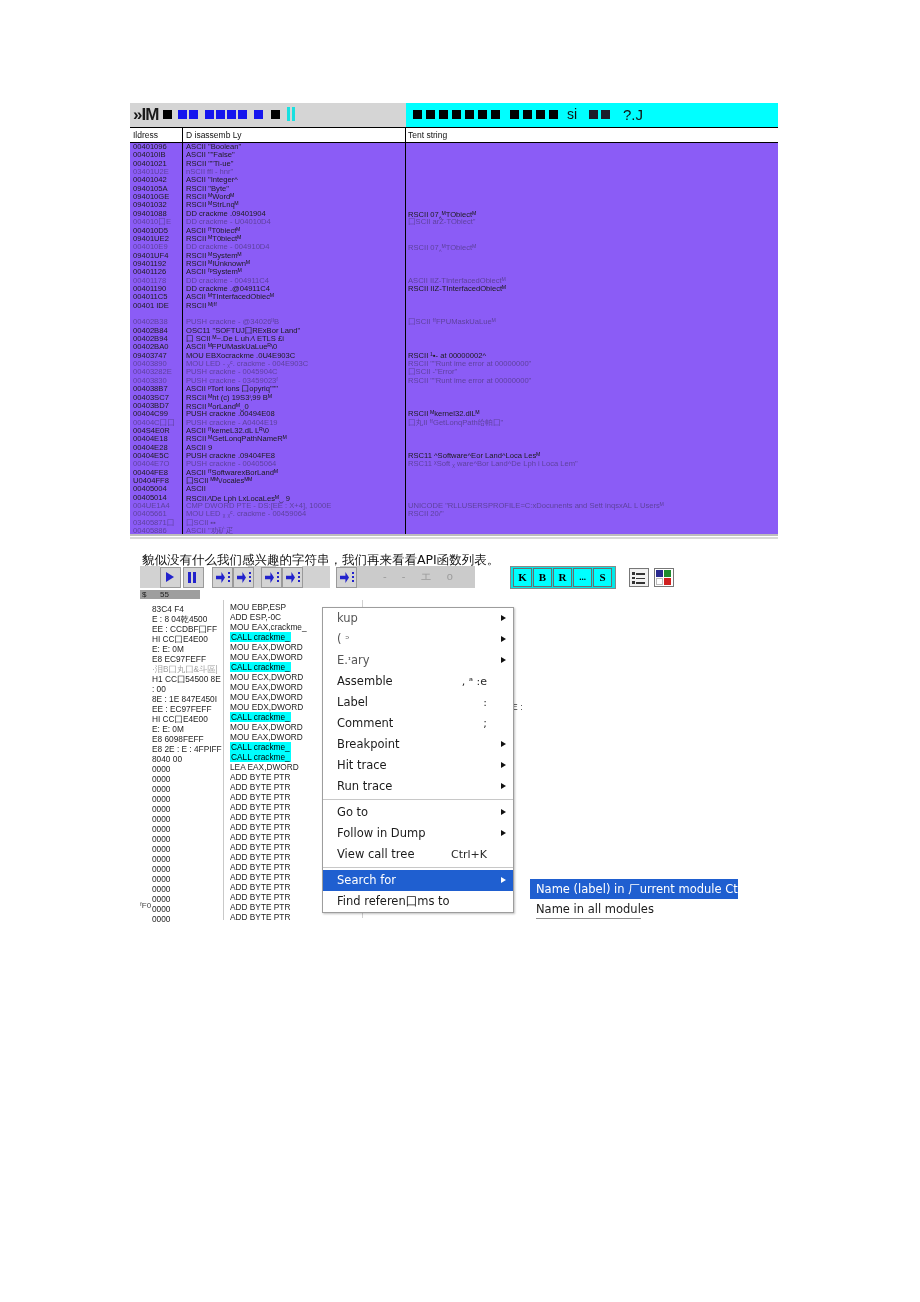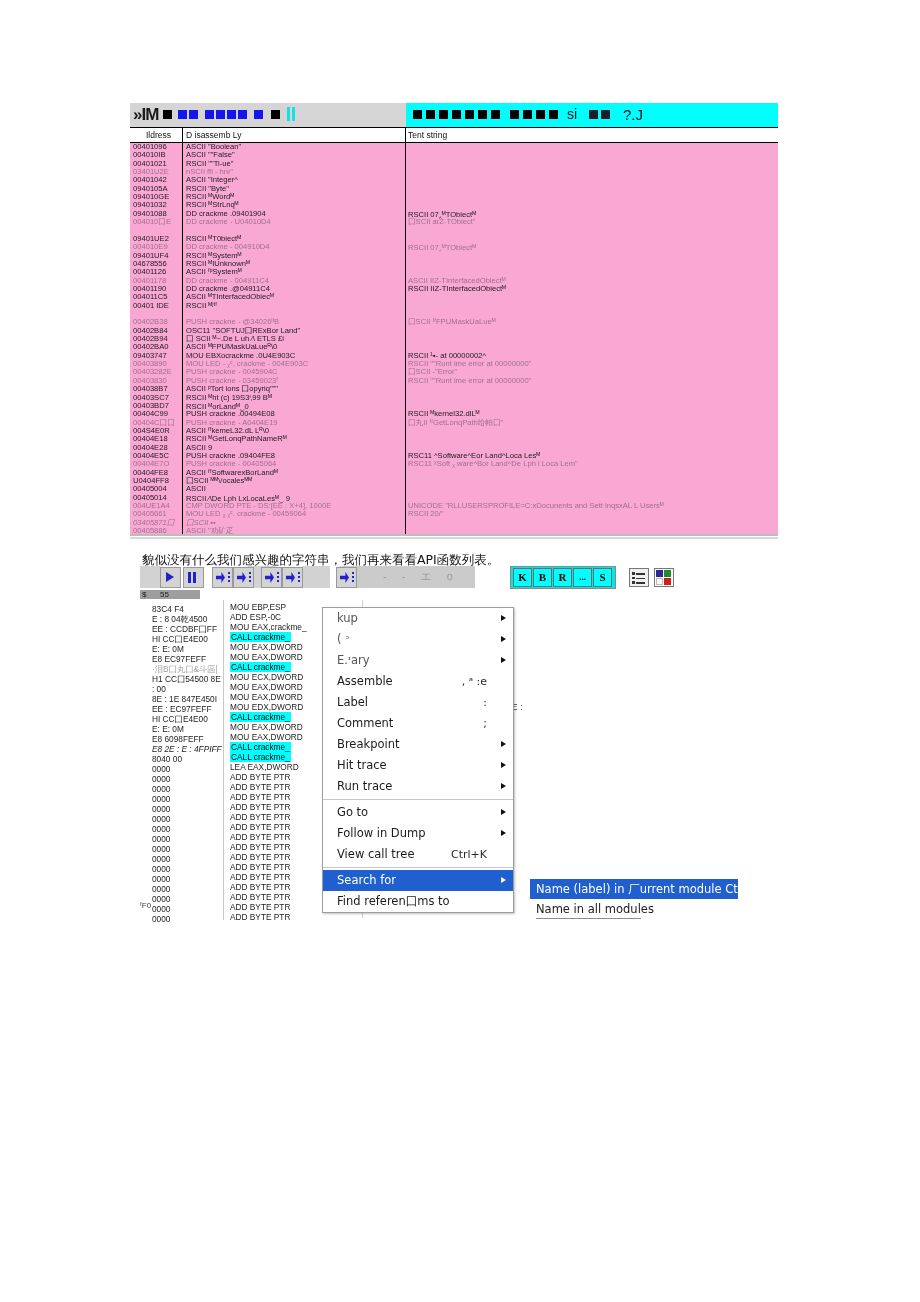--- a/index.html
+++ b/index.html
@@ -3,21 +3,21 @@
 <meta charset="utf-8">
 <style>
   html,body{margin:0;padding:0;background:#ffffff;}
   body{width:920px;height:1302px;position:relative;font-family:"Liberation Sans",sans-serif;overflow:hidden;}
 
   
   .abs{position:absolute;}
   .nosel{user-select:none;}
 
   
-  #strings-window{position:absolute;left:130px;top:103px;width:648px;height:432px;background:#f9a8d4;}
+  #strings-window{position:absolute;left:130px;top:103px;width:648px;height:432px;background:#8b5cf6;}
 
   .title-bar{position:absolute;left:0;top:0;height:24px;width:648px;background:#d5d5d5;overflow:hidden;}
   .title-bar .tb-left{position:absolute;left:0;top:0;width:276px;height:24px;background:#d5d5d5;}
   .title-bar .tb-right{position:absolute;left:276px;top:0;width:372px;height:24px;background:#00ffff;}
   .tb-logo{position:absolute;left:3px;top:2px;font-size:17px;font-weight:bold;color:#1a1a1a;letter-spacing:-1px;font-family:"Liberation Sans",sans-serif;}
   .blk{position:absolute;top:7px;width:9px;height:9px;background:#000000;}
   .blu{position:absolute;top:7px;width:9px;height:9px;background:#1515ee;}
   .cyanbar{position:absolute;top:4px;width:3px;height:14px;background:#18e0e0;}
   .tb-si{position:absolute;top:3px;font-size:14px;color:#111;font-family:"Liberation Sans",sans-serif;}
 
@@ -121,21 +121,21 @@
     <span class="blk" style="left:393px"></span>
     <span class="blk" style="left:406px"></span>
     <span class="blk" style="left:419px"></span>
     <span class="tb-si" style="left:437px">si</span>
     <span class="blk" style="left:459px;background:#1c1c2a"></span>
     <span class="blk" style="left:471px;background:#1c1c2a"></span>
     <span class="tb-si" style="left:493px;font-size:15px">?.J</span>
   </div>
 
   <div class="col-header">
-    <span class="ch" style="left:16px">Ildress</span>
+    <span class="ch" style="left:3px">Ildress</span>
     <span class="ch" style="left:56px">D isassemb Ly</span>
     <span class="ch" style="left:278px">Tent string</span>
   </div>
   <div class="vline" style="left:52px"></div>
   <div class="vline2" style="left:275px"></div>
 
   <div class="rows" id="strings-rows">
       <div class="row" style="top: 0px;">
         <span class="addr">00401096</span>
         <span class="dis">ASCII "Boolean"</span>
@@ -179,37 +179,42 @@
       <div class="row" style="top: 66.8px;">
         <span class="addr">09401088</span>
         <span class="dis">DD crackme .09401904</span>
         <span class="txt">RSCII 07‸ᴹTObiectᴹ</span>
       </div>
       <div class="row blur" style="top: 75.15px;">
         <span class="addr">004010囗E</span>
         <span class="dis">DD crackme - U04010D4</span>
         <span class="txt">囗SCII arZ-TObiect"</span>
       </div>
+      <div class="row" style="top: 83.5px;">
+        <span class="addr">004010D5</span>
+        <span class="dis">ASCII ᶠᶠT0biectᴹ</span>
+        <span class="txt"></span>
+      </div>
       <div class="row" style="top: 91.85px;">
         <span class="addr">09401UE2</span>
         <span class="dis">RSCII ᴹT0biectᴹ</span>
         <span class="txt"></span>
       </div>
       <div class="row blur" style="top: 100.2px;">
         <span class="addr">004010E9</span>
         <span class="dis">DD crackme - 004910D4</span>
         <span class="txt">RSCII 07‸ᴹTObiectᴹ</span>
       </div>
       <div class="row" style="top: 108.55px;">
         <span class="addr">09401UF4</span>
         <span class="dis">RSCII ᴹSystemᴹ</span>
         <span class="txt"></span>
       </div>
       <div class="row" style="top: 116.9px;">
-        <span class="addr">04678556</span>
+        <span class="addr">09401192</span>
         <span class="dis">RSCII ᴹIUnknownᴹ</span>
         <span class="txt"></span>
       </div>
       <div class="row" style="top: 125.25px;">
         <span class="addr">00401126</span>
         <span class="dis">ASCII ᶠᵖSystemᴹ</span>
         <span class="txt"></span>
       </div>
       <div class="row blur" style="top: 133.6px;">
         <span class="addr">00401178</span>
@@ -344,21 +349,21 @@
       <div class="row blur" style="top: 359.05px;">
         <span class="addr">004UE1A4</span>
         <span class="dis">CMP DWORD PTE - DS:[EE : X+4], 1000E</span>
         <span class="txt">UNICODE "RLLUSERSPROFILE=C:xDocunents and Sett inqsxAL L Usersᴹ</span>
       </div>
       <div class="row blur" style="top: 367.4px;">
         <span class="addr">00405661</span>
         <span class="dis">MOU LED ᵪ ᵪᶜ. crackme - 00459064</span>
         <span class="txt">RSCII 20/"</span>
       </div>
-      <div class="row blur" style="top: 375.75px; font-style: italic;">
+      <div class="row blur" style="top: 375.75px;">
         <span class="addr">03405871囗</span>
         <span class="dis">囗SCII ▪▪</span>
         <span class="txt"></span>
       </div>
       <div class="row blur" style="top: 384.1px;">
         <span class="addr">00405886</span>
         <span class="dis">ASCII "劝矿疋</span>
         <span class="txt"></span>
       </div>
     </div>
@@ -442,21 +447,21 @@
         <div class="hexrow" style="top: 54px;">E:  E:  0M</div>
         <div class="hexrow" style="top: 64px;">E8 EC97FEFF</div>
         <div class="hexrow dim" style="top: 74px;">·泪B囗丸囗&amp;斗區|</div>
         <div class="hexrow" style="top: 84px;">H1 CC囗54500 8E</div>
         <div class="hexrow" style="top: 94px;"> : 00</div>
         <div class="hexrow" style="top: 104px;">8E : 1E 847E450I</div>
         <div class="hexrow" style="top: 114px;">EE :  EC97FEFF</div>
         <div class="hexrow" style="top: 124px;">HI CC囗E4E00</div>
         <div class="hexrow" style="top: 134px;">E:  E:  0M</div>
         <div class="hexrow" style="top: 144px;">E8 6098FEFF</div>
-        <div class="hexrow" style="top: 154px; font-style: italic;">E8 2E : E : 4FPIFF</div>
+        <div class="hexrow" style="top: 154px;">E8 2E : E : 4FPIFF</div>
         <div class="hexrow" style="top: 164px;">8040 00</div>
         <div class="hexrow" style="top: 174px;">0000</div>
         <div class="hexrow" style="top: 184px;">0000</div>
         <div class="hexrow" style="top: 194px;">0000</div>
         <div class="hexrow" style="top: 204px;">0000</div>
         <div class="hexrow" style="top: 214px;">0000</div>
         <div class="hexrow" style="top: 224px;">0000</div>
         <div class="hexrow" style="top: 234px;">0000</div>
         <div class="hexrow" style="top: 244px;">0000</div>
         <div class="hexrow" style="top: 254px;">0000</div>

